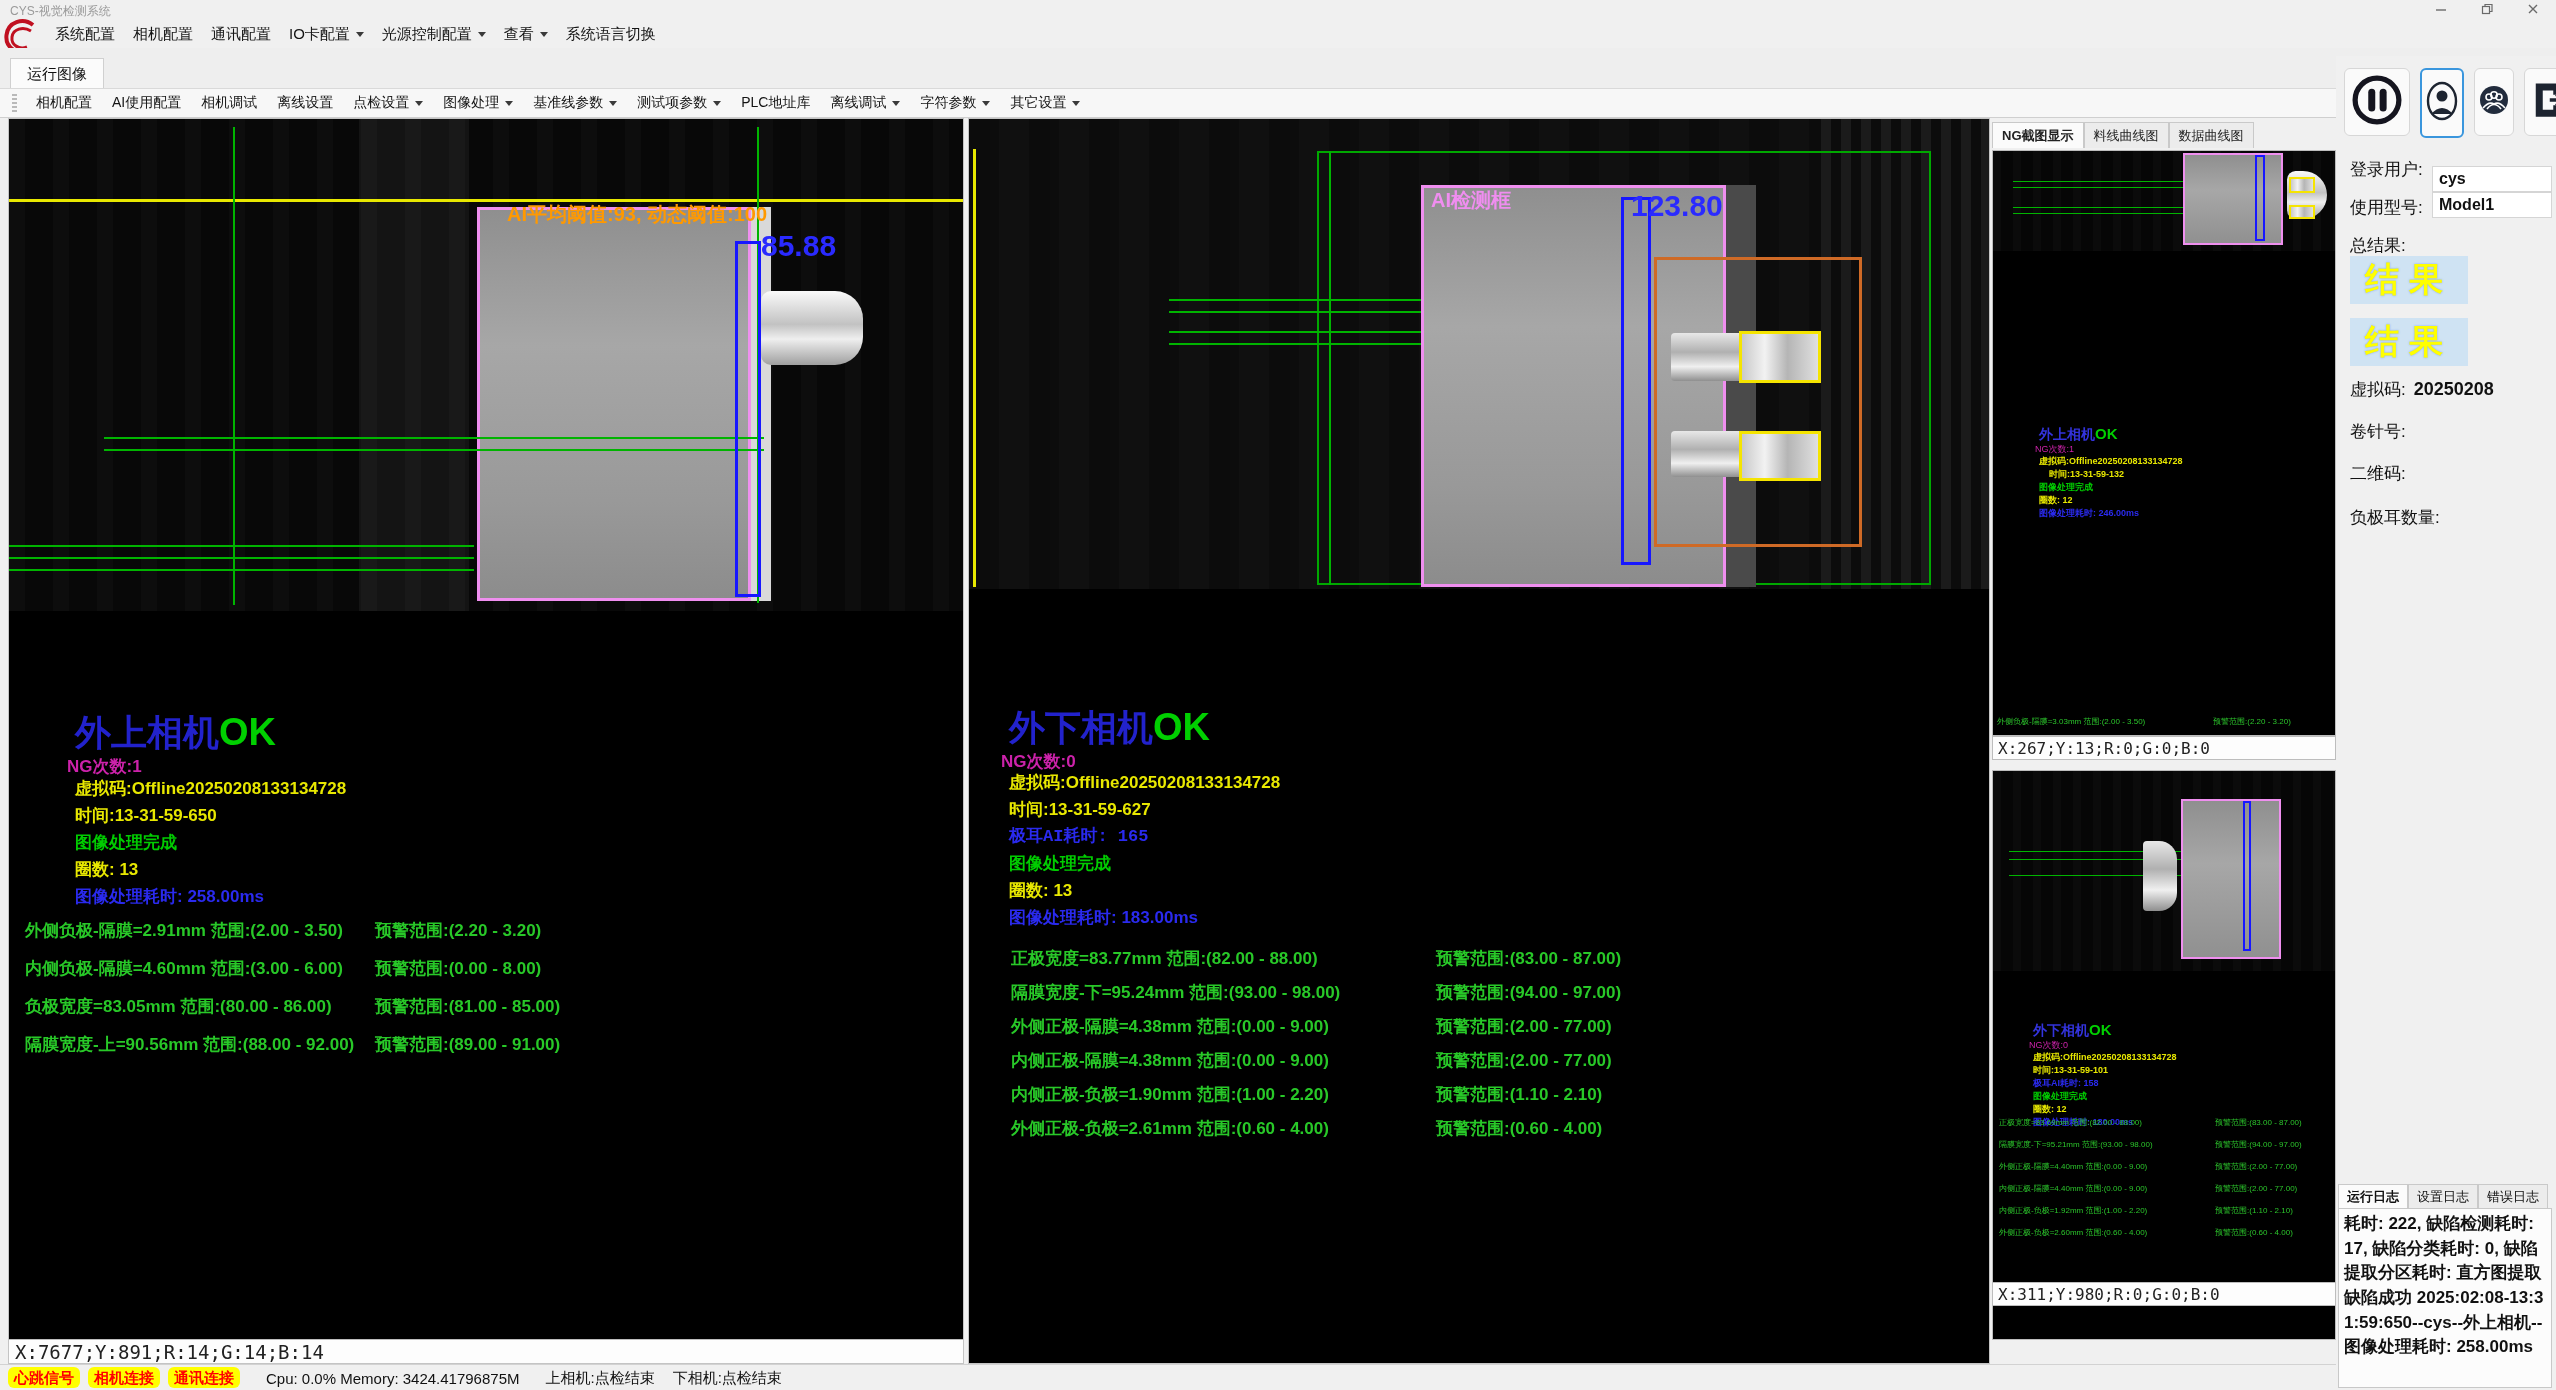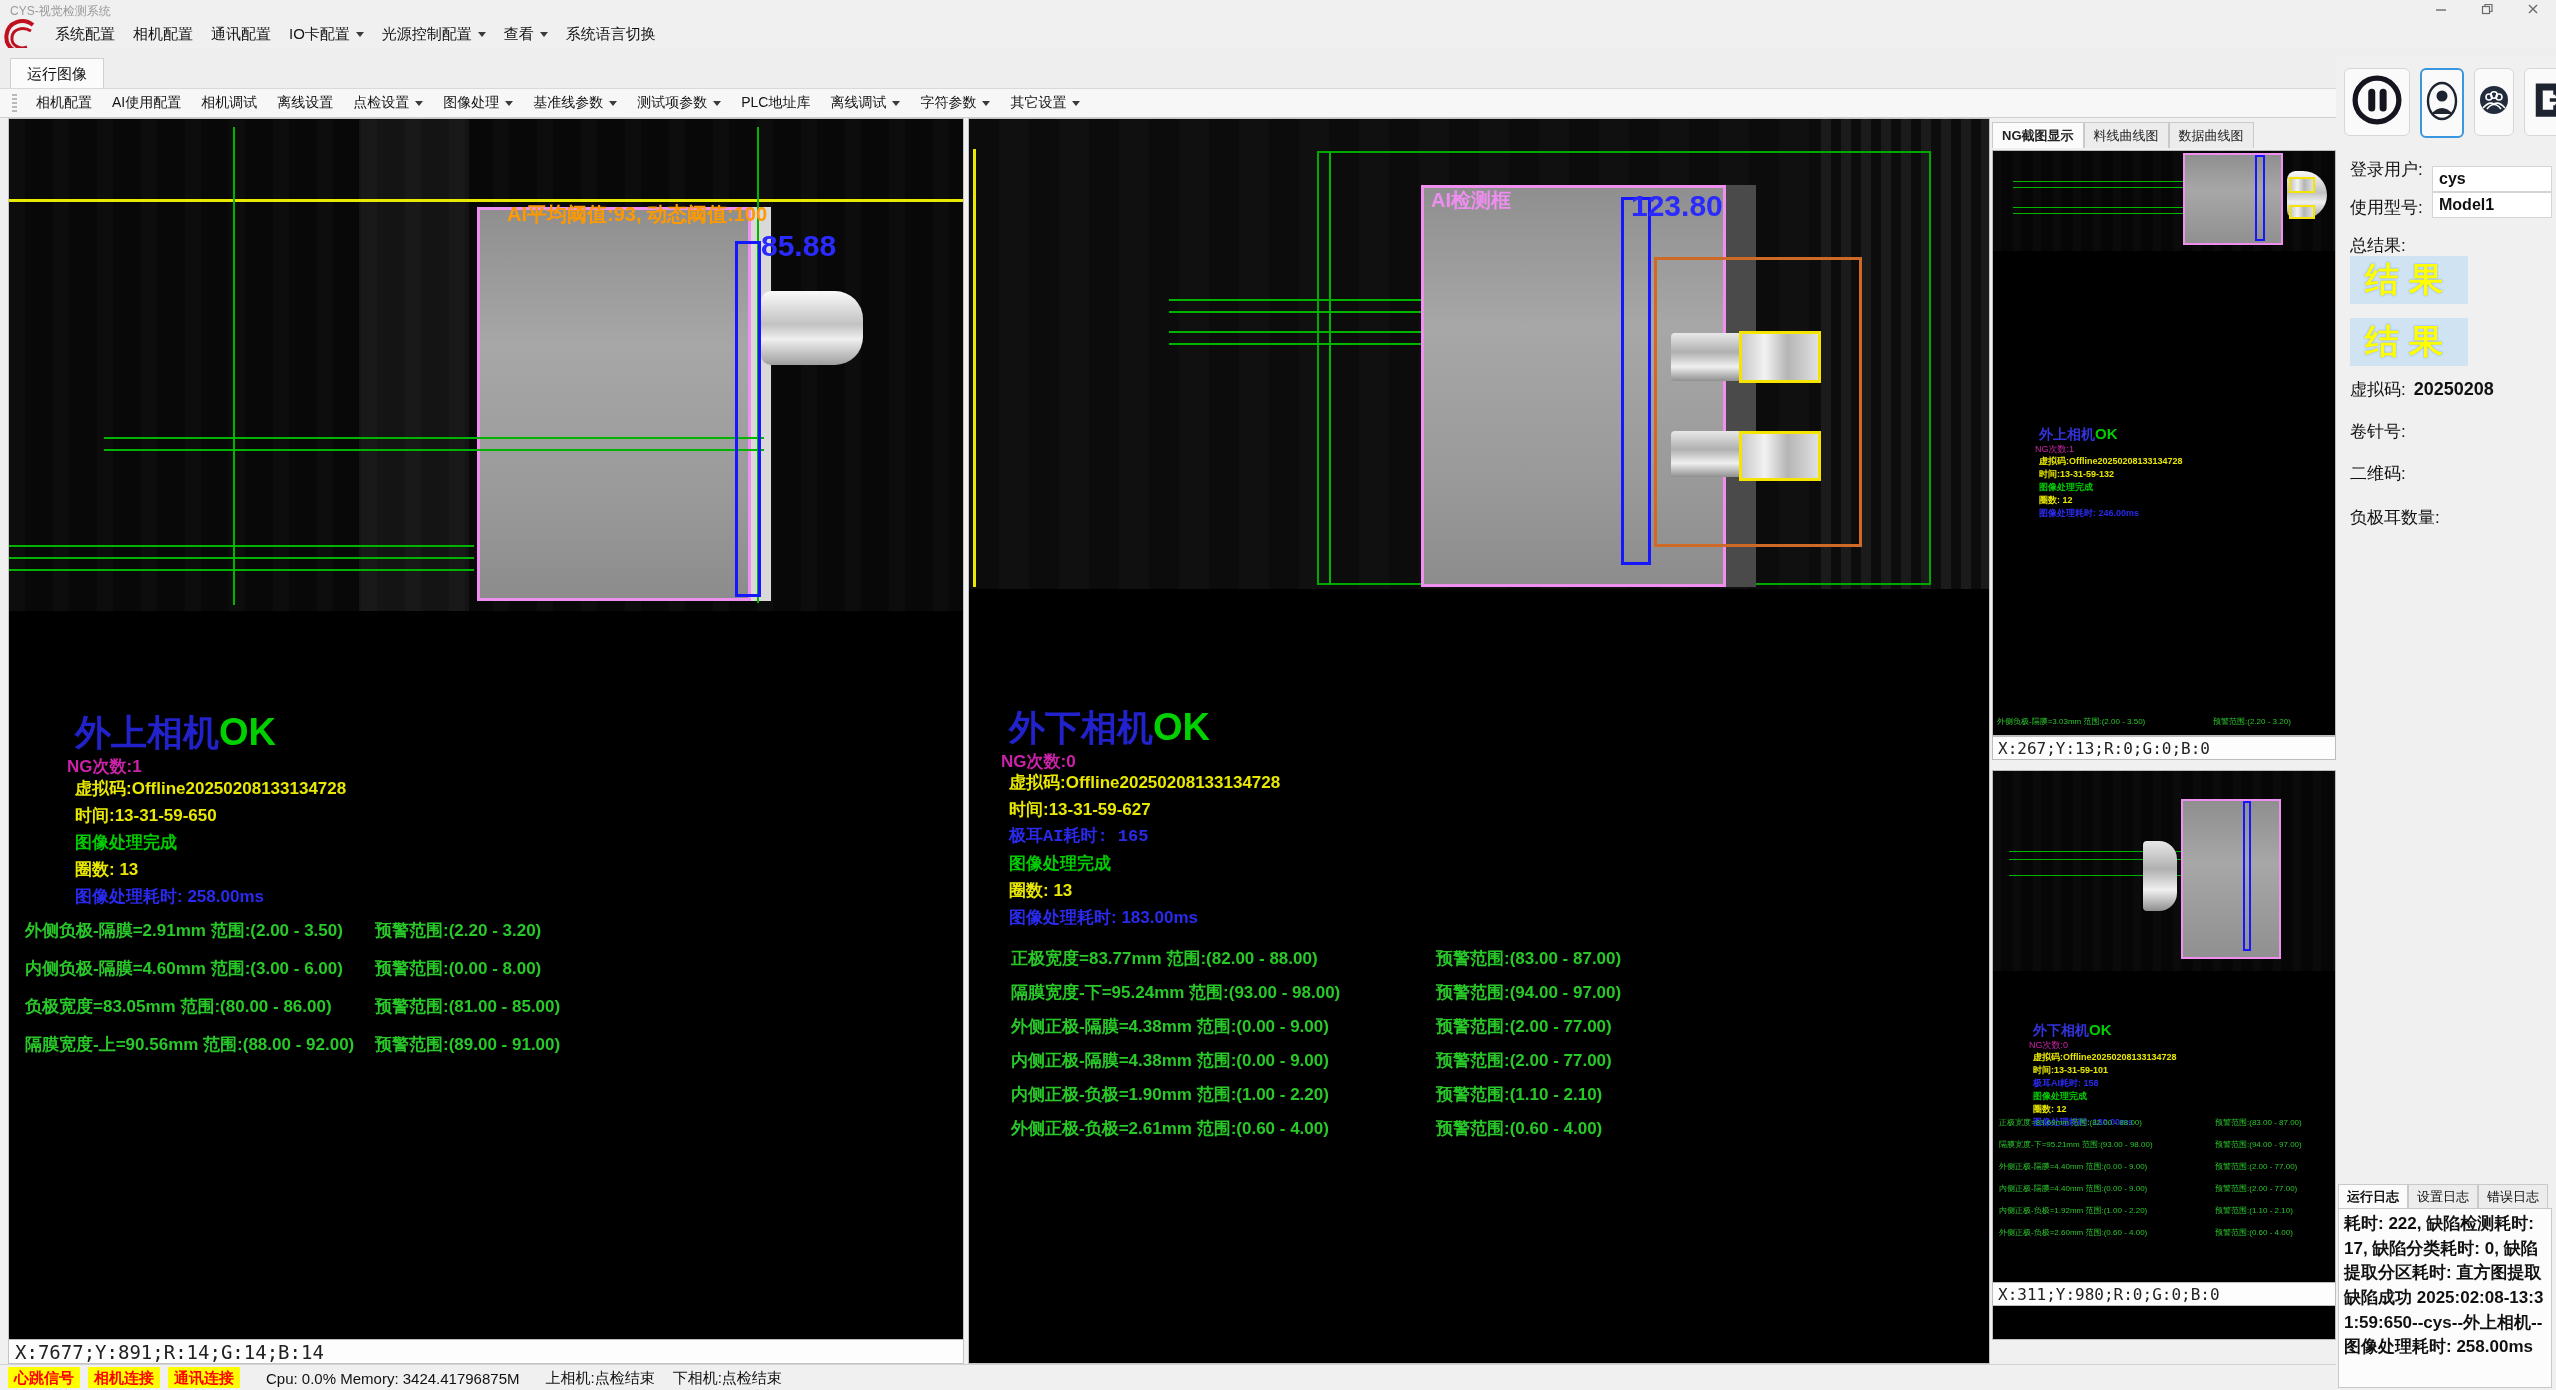--- a/index.html
+++ b/index.html
@@ -104,21 +104,21 @@
   .inline-val{font-weight:bold;font-size:18px;margin-left:8px;}
   #log-tabs{position:absolute;left:2px;top:1128px;display:flex;}
   .log-tab{padding:3px 8px;font-size:13px;background:#ececec;border:1px solid #c9c9c9;border-bottom:none;cursor:default;}
   .log-tab.sel{background:#fbfbfb;font-weight:bold;}
   .log-area{position:absolute;left:2px;top:1152px;width:214px;height:180px;background:#fcfcfc;border:1px solid #c8c8c8;
             box-sizing:border-box;font-size:17px;font-weight:600;line-height:1.45;padding:3px 5px;word-break:break-all;}
 
   
   .statusbar{position:absolute;left:0;top:1364px;width:2336px;height:26px;background:#f0f0f0;border-top:1px solid #d2d2d2;
              display:flex;align-items:center;font-size:15px;}
-  .badge{background:#ffff00;color:#ff0000;font-weight:bold;padding:2px 6px;margin-left:8px;}
+  .badge{background:#ffff00;color:#ff0000;font-weight:bold;padding:2px 6px;margin-left:8px;border-radius:6px;}
   .sb-text{margin-left:26px;color:#111;}
 </style>
 </head>
 <body>
 
 <div class="app">
 
   <div class="titlebar">
     <span class="title-text">CYS-视觉检测系统</span>
     <div class="win-controls">
@@ -330,21 +330,21 @@
       <div class="roller" style="left:294px;top:20px;width:40px;height:48px;"></div>
       <div class="yellowbox" style="left:296px;top:26px;width:26px;height:16px;border-width:2px;"></div>
       <div class="yellowbox" style="left:296px;top:54px;width:26px;height:14px;border-width:2px;"></div>
       <div class="bluebox" style="left:262px;top:4px;width:10px;height:86px;border-width:2px;"></div>
       <div class="mini-title" style="left:46px;top:274px;">
         <span class="mini-name">外上相机</span><span class="mini-ok">OK</span>
       </div>
       <div class="mini-ng" style="left:42px;top:292px;">NG次数:1</div>
       <div class="mini-lines" id="thumb1-lines" style="left:46px;top:304px;">
           <div class="mini-line" style="color: rgb(232, 232, 0);">虚拟码:Offline20250208133134728</div>
-          <div class="mini-line" style="color: rgb(232, 232, 0);">时间:13-31-59-132</div>
+          <div class="mini-line" style="color: rgb(232, 232, 0); margin-left: 10px;">时间:13-31-59-132</div>
           <div class="mini-line" style="color: rgb(0, 204, 0);">图像处理完成</div>
           <div class="mini-line" style="color: rgb(232, 232, 0);">圈数: 12</div>
           <div class="mini-line" style="color: rgb(42, 42, 238);">图像处理耗时: 246.00ms</div>
         </div>
       <div class="mini-rows" id="thumb1-rows" style="left:4px;top:565px;">
           <div class="mini-row mini-row-1"><span class="minitext">外侧负极-隔膜=3.03mm 范围:(2.00 - 3.50)</span><span class="mwarn">预警范围:(2.20 - 3.20)</span></div>
         </div>
     </div>
     <div class="tcoord tcoord1">X:267;Y:13;R:0;G:0;B:0</div>
 

